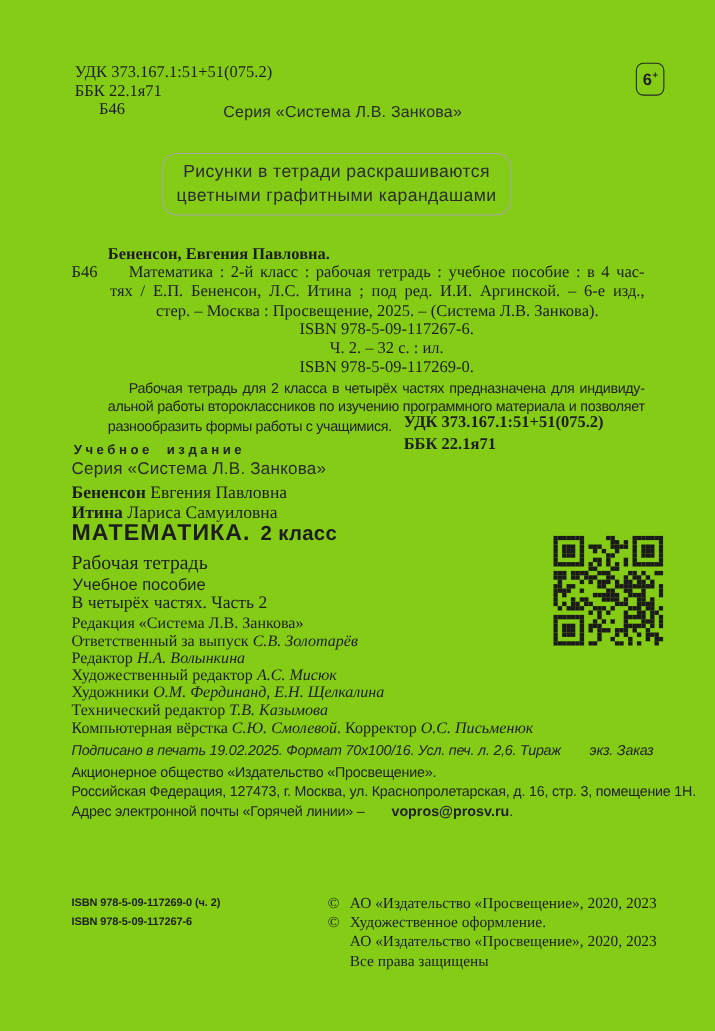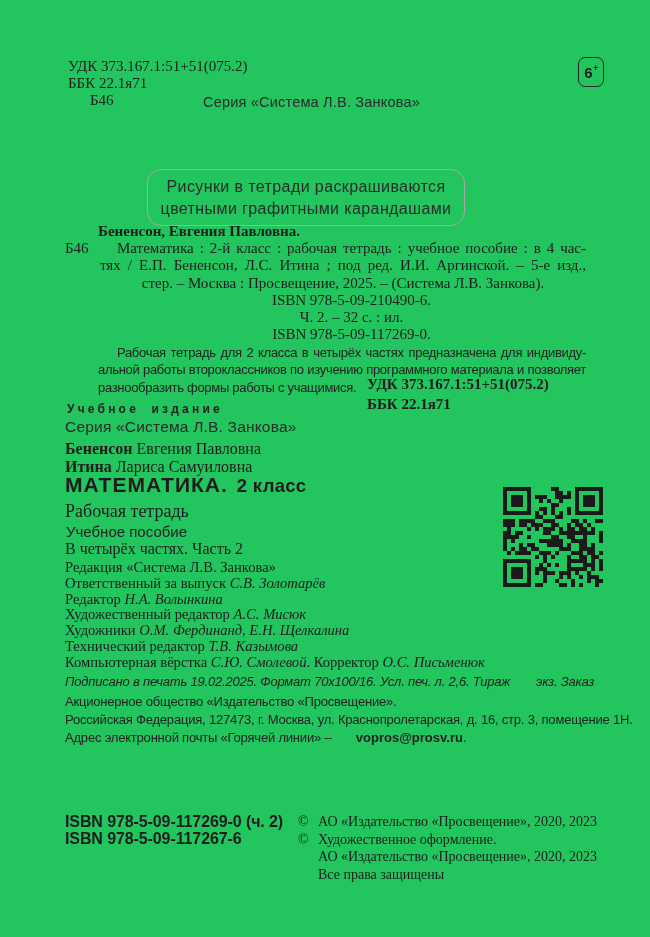--- a/index.html
+++ b/index.html
@@ -1,17 +1,17 @@
 <!DOCTYPE html>
 <html><head>
 <meta charset="utf-8">
 <style>
   html,body{margin:0;padding:0;background:#e8e8e8;}
   .page{
-    position:relative;width:650px;height:937px;background:#22c55e;
+    position:relative;width:650px;height:937px;background:#84cc16;
     color:#1d1d1d;font-family:"Liberation Serif","DejaVu Serif",serif;
     overflow:hidden;margin:0 auto;
   }
   .sans{font-family:"Liberation Sans","DejaVu Sans",sans-serif;}
 
   
   #top-block{position:absolute;left:68px;top:58px;font-size:15px;line-height:17px;}
   #top-code{margin-left:22px;}
   #top-series{position:absolute;left:203px;top:94px;font-size:14.5px;color:#2a2a2a;letter-spacing:.2px;}
 
@@ -19,21 +19,21 @@
   #age-badge{position:absolute;left:578px;top:57px;width:24px;height:28px;
     border:1.6px solid #262626;border-radius:7px;display:flex;align-items:center;justify-content:center;
     font-weight:bold;}
   #age-badge .num{font-size:15px;}
   #age-badge .plus{font-size:8.5px;position:relative;top:-4px;left:0.5px;}
 
   
   #note-box{position:absolute;left:147px;top:139px;width:316px;height:55px;
     border:1.5px solid #a8a8a8;border-radius:14px;
     display:flex;flex-direction:column;justify-content:center;align-items:center;
-    font-size:16px;line-height:21.5px;color:#2b2b2b;letter-spacing:.4px;margin-top:30px;}
+    font-size:16px;line-height:21.5px;color:#2b2b2b;letter-spacing:.4px;}
 
   
   #bib{position:absolute;left:65px;top:223px;width:521px;font-size:15px;line-height:17.2px;}
   #bib-author{padding-left:33px;font-weight:bold;}
   #bib-code{position:absolute;left:0;top:17px;}
   #bib-rows div{white-space:normal;text-align:center;}
   #bib-rows div:nth-of-type(1){padding-left:52px;}
   #bib-rows div:nth-of-type(2),#bib-rows div:nth-of-type(3){padding-left:35px;}
   #bib-rows div:nth-of-type(n+4){padding-left:52px;}
   #bib-rows div:nth-of-type(-n+2){text-align:justify;text-align-last:justify;}
@@ -69,21 +69,21 @@
   
   .imprint{position:absolute;left:65px;font-size:13px;letter-spacing:-.2px;color:#222;white-space:nowrap;}
   #print-line{top:674px;font-style:italic;}
   #print-gap{display:inline-block;width:26px;}
   #publisher-line{top:694px;}
   #address-line{top:712px;}
   #email-line{top:730px;}
   #email-line b{letter-spacing:0;margin-left:21px;}
 
   
-  #isbn-block{position:absolute;left:65px;top:814px;font-weight:bold;font-size:16px;line-height:16.5px;letter-spacing:-.1px;}
+  #isbn-block{position:absolute;left:65px;top:814px;font-weight:bold;font-size:10px;line-height:16.5px;letter-spacing:-.1px;}
   #copyright-block{position:absolute;left:298px;top:813px;font-size:14px;line-height:17.5px;}
   #copyright-block .c-mark{display:inline-block;width:20px;}
 </style>
 </head>
 <body>
 
 <div class="page">
 
   <div id="top-block">
     <div>УДК 373.167.1:51+51(075.2)</div>
@@ -102,23 +102,23 @@
   <div>Рисунки в тетради раскрашиваются</div>
       <div>цветными графитными карандашами</div>
     </div>
 
   <div id="bib">
     <div id="bib-author">Бененсон, Евгения Павловна.</div>
     <div id="bib-code">Б46</div>
     <div id="bib-rows">
 
     <div>Математика : 2-й класс : рабочая тетрадь : учебное пособие : в 4 час-</div>
-        <div>тях / Е.П. Бененсон, Л.С. Итина ; под ред. И.И. Аргинской. – 5-е изд.,</div>
+        <div>тях / Е.П. Бененсон, Л.С. Итина ; под ред. И.И. Аргинской. – 6-е изд.,</div>
         <div>стер. – Москва : Просвещение, 2025. – (Система Л.В. Занкова).</div>
-        <div>ISBN 978-5-09-210490-6.</div>
+        <div>ISBN 978-5-09-117267-6.</div>
         <div>Ч. 2. – 32 с. : ил.</div>
         <div>ISBN 978-5-09-117269-0.</div>
       </div>
   </div>
 
   <div id="annotation" class="sans">
 
   <div>Рабочая тетрадь для 2 класса в четырёх частях предназначена для индивиду-</div>
       <div>альной работы второклассников по изучению программного материала и позволяет</div>
       <div>разнообразить формы работы с учащимися.</div>

